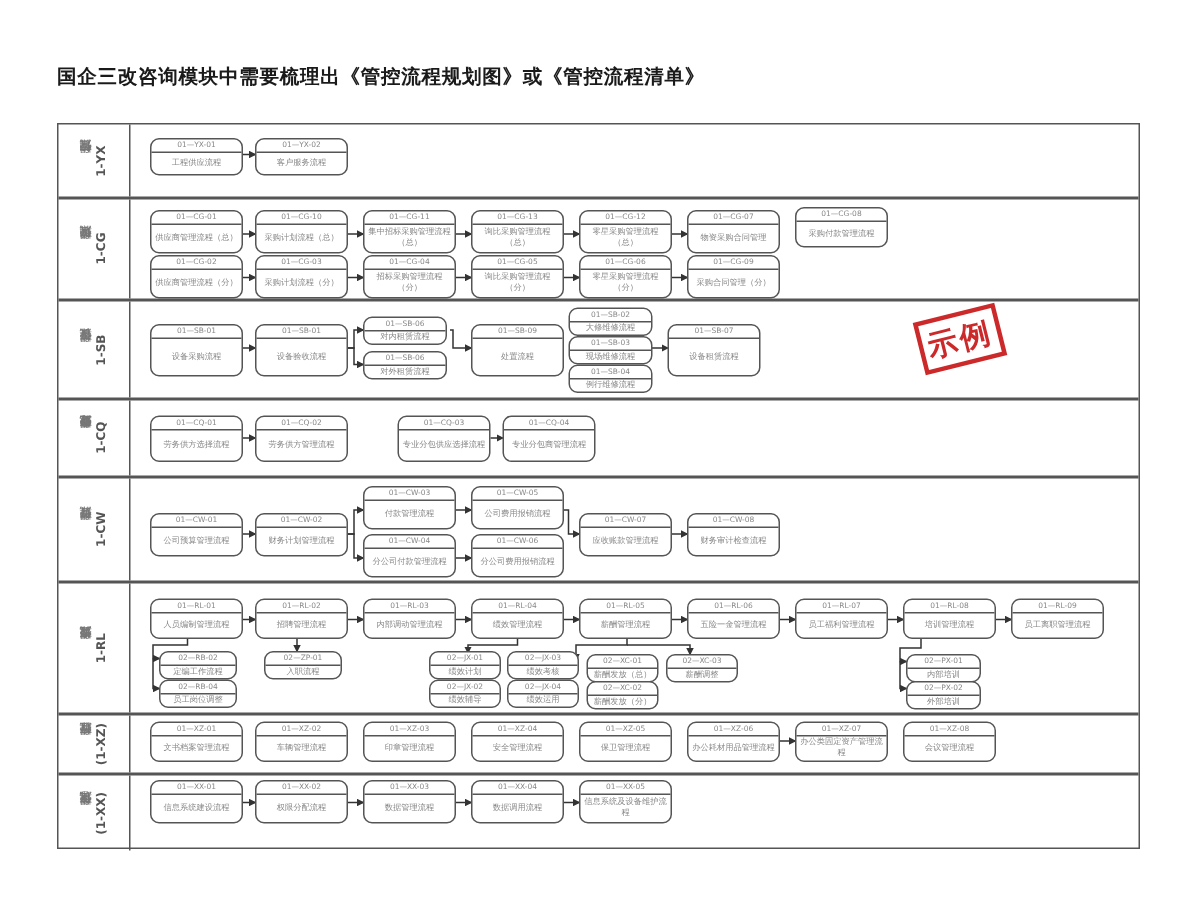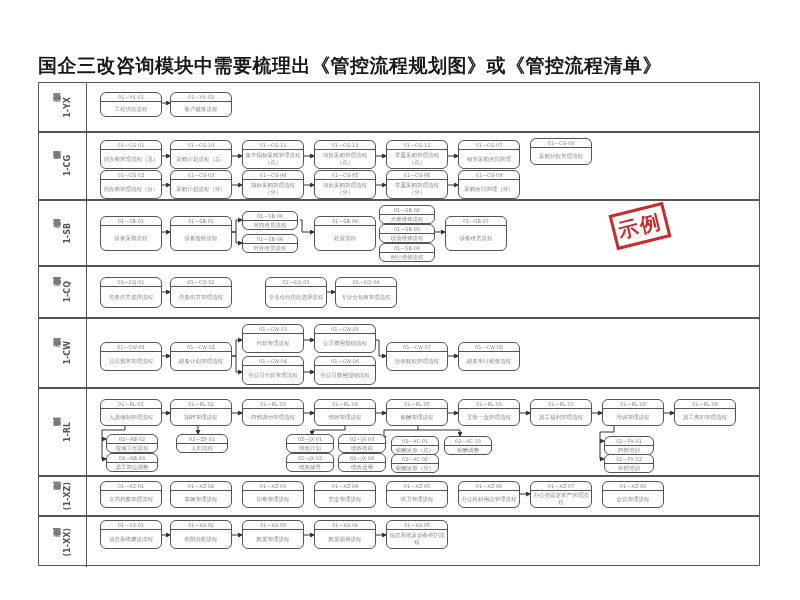--- a/index.html
+++ b/index.html
@@ -1,17 +1,17 @@
 <!DOCTYPE html>
 <html><head>
 <meta charset="utf-8">
 <style>
   html,body{margin:0;padding:0;}
   body{width:800px;height:600px;background:#ffffff;position:relative;overflow:hidden;font-family:"DejaVu Sans",sans-serif;}
-  .title{position:absolute;left:38px;top:42px;font-size:19px;font-weight:bold;color:#1a1a1a;letter-spacing:0.5px;white-space:nowrap;margin-top:11px;}
+  .title{position:absolute;left:38px;top:42px;font-size:13px;font-weight:bold;color:#1a1a1a;letter-spacing:0.5px;white-space:nowrap;}
   .frame{position:absolute;left:38px;top:82px;width:722px;height:484px;border:1.5px solid #555;box-sizing:border-box;}
   .lane{position:absolute;left:0;width:100%;border-bottom:2px solid #555;box-sizing:border-box;}
   .lane:last-child{border-bottom:none;}
   .lane-label{position:absolute;left:0;top:0;bottom:0;width:48px;border-right:1.5px solid #555;box-sizing:border-box;display:flex;align-items:center;justify-content:center;}
   .lane-label .vt{writing-mode:vertical-rl;transform:rotate(180deg);font-size:8px;color:#777;text-align:center;line-height:10px;}
   .lane-label .code{font-weight:bold;color:#555;}
   .node{position:absolute;width:62px;border:1.2px solid #555;border-radius:6px;background:#fff;box-sizing:border-box;font-family:"DejaVu Sans",sans-serif;}
   .node .nid{font-size:5px;color:#888;text-align:center;border-bottom:1.2px solid #555;height:8px;line-height:8px;}
   .node .nlabel{font-size:5.5px;color:#888;text-align:center;display:flex;align-items:center;justify-content:center;padding:0 2px;line-height:7px;}
   .node.sm{width:56px;}

